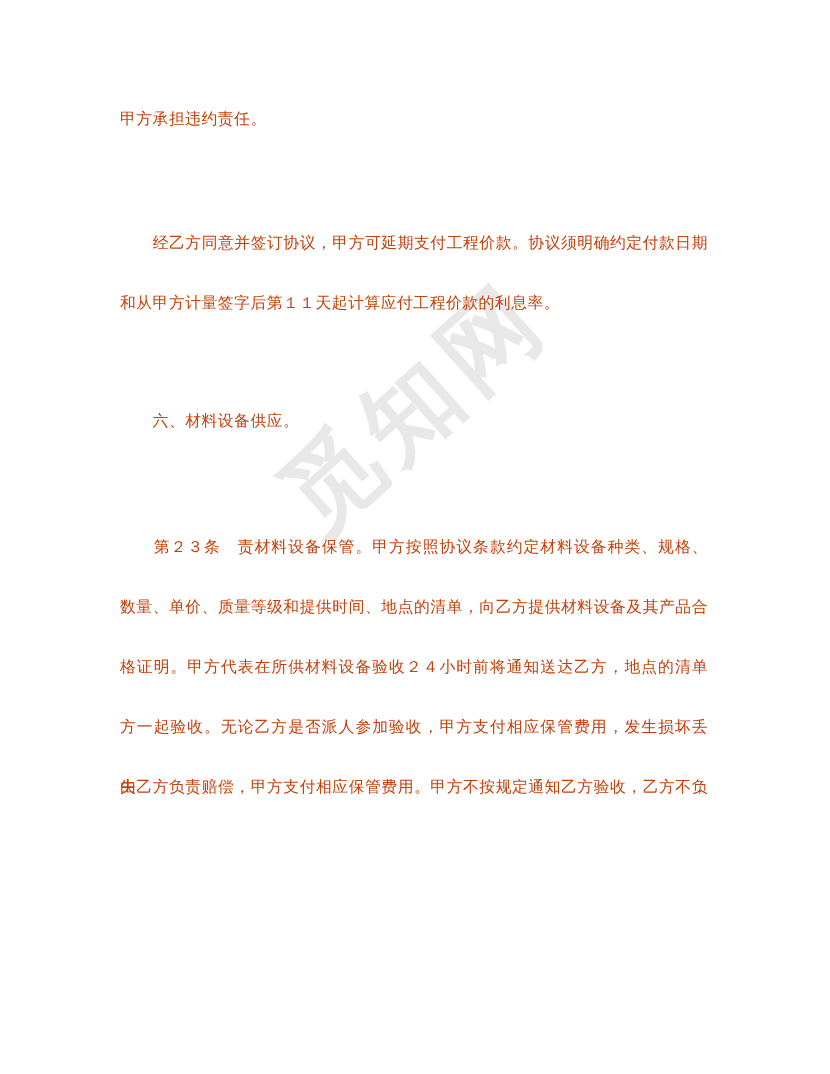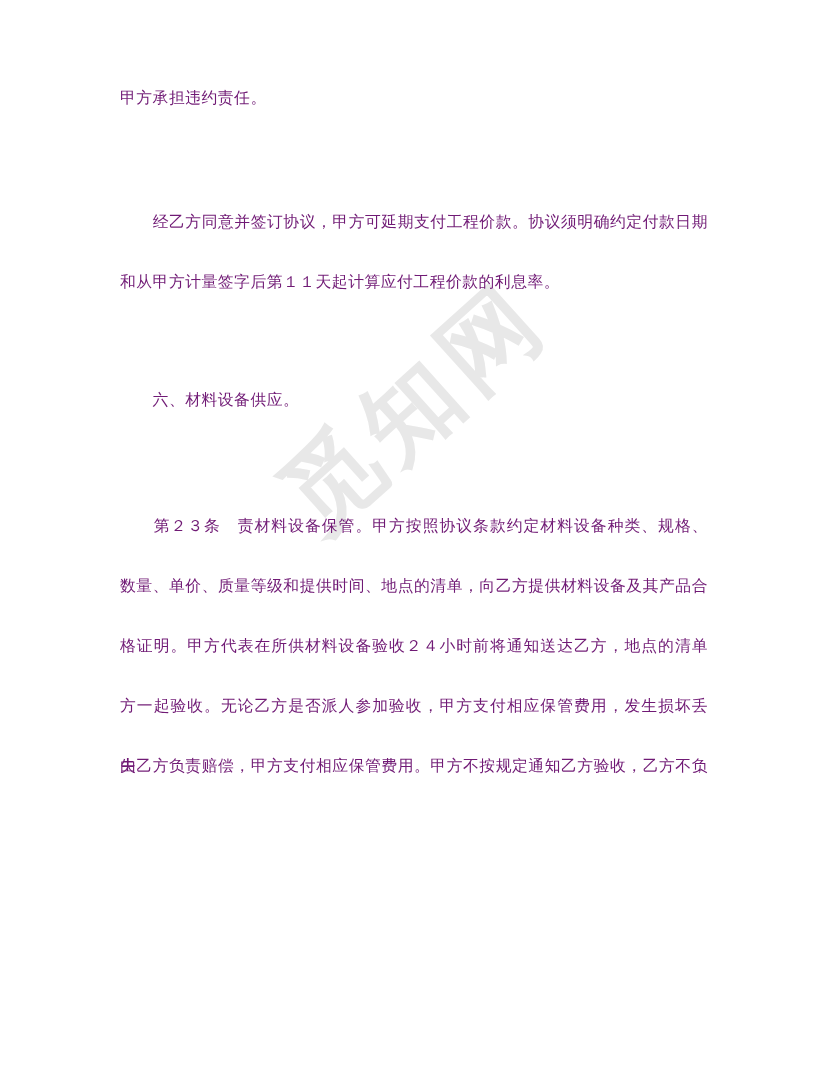--- a/index.html
+++ b/index.html
@@ -32,24 +32,24 @@
     font-weight: 700;
     letter-spacing: 10px;
     color: #e8e8e8;
     white-space: nowrap;
     z-index: 1;
     pointer-events: none;
   }
   .content {
     position: absolute;
     left: 120px;
-    top: 68px;
+    top: 89px;
     width: 588px;
     font-size: 15.8px;
-    color: #701a75;
+    color: #c2410c;
     z-index: 2;
   }
   .paragraph { margin: 0; }
   .p2 { margin-top: 64px; }
   .p3 { margin-top: 58px; }
   .p4 { margin-top: 66px; }
   .line {
     height: 60px;
     line-height: 60px;
     letter-spacing: 0.5px;

